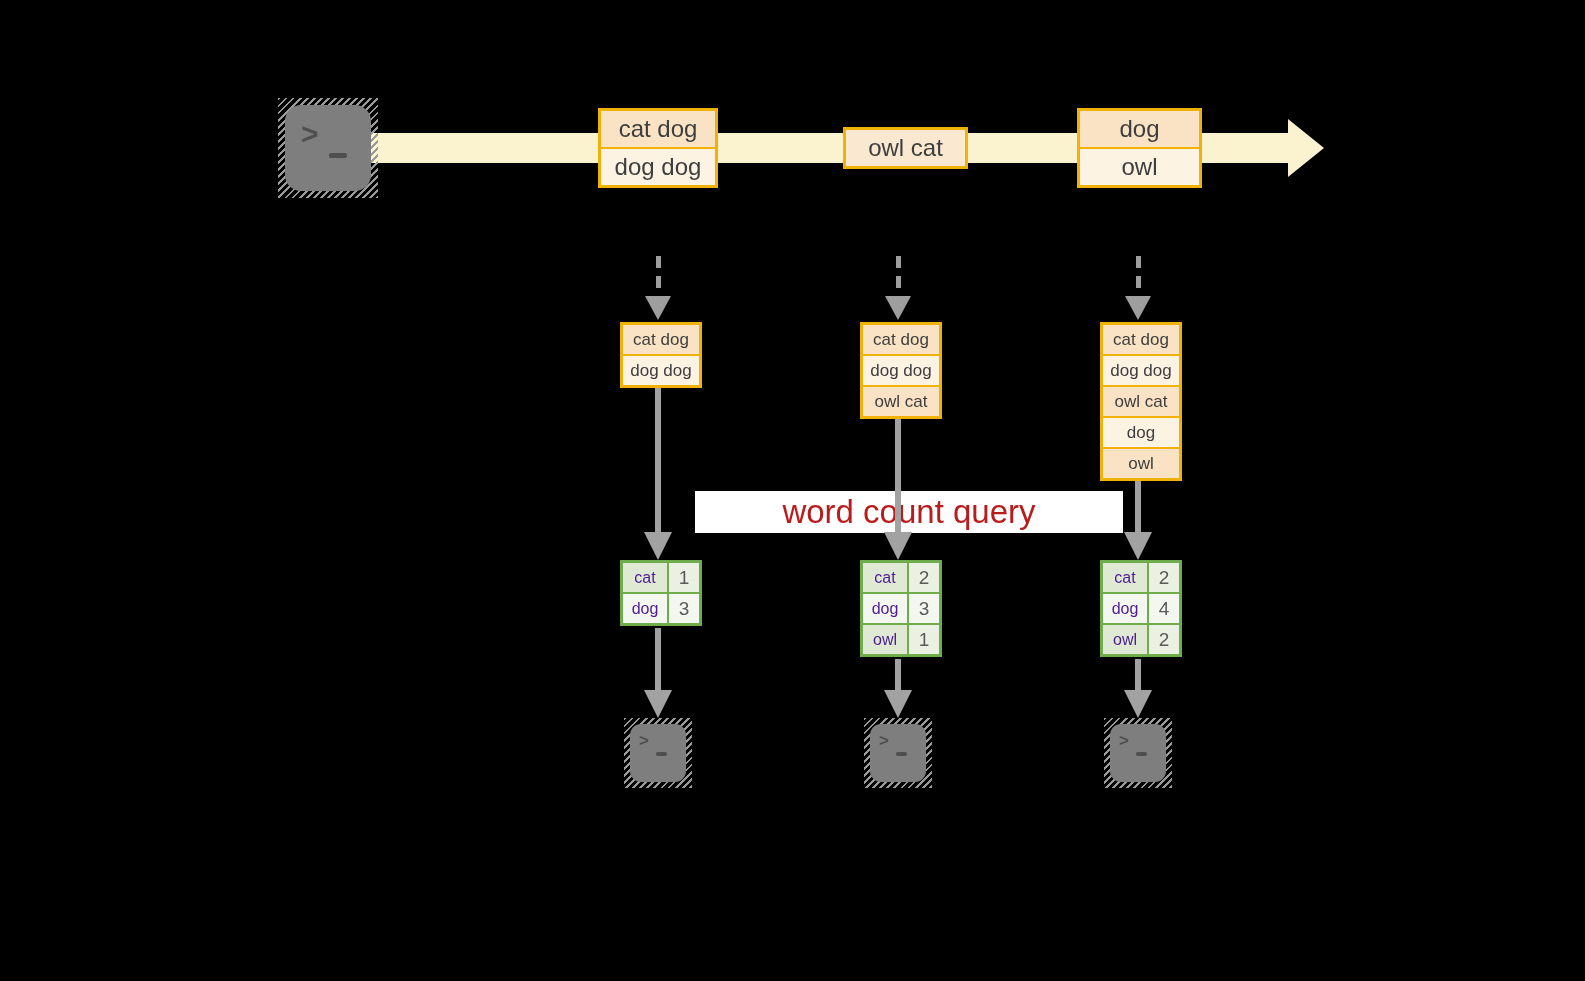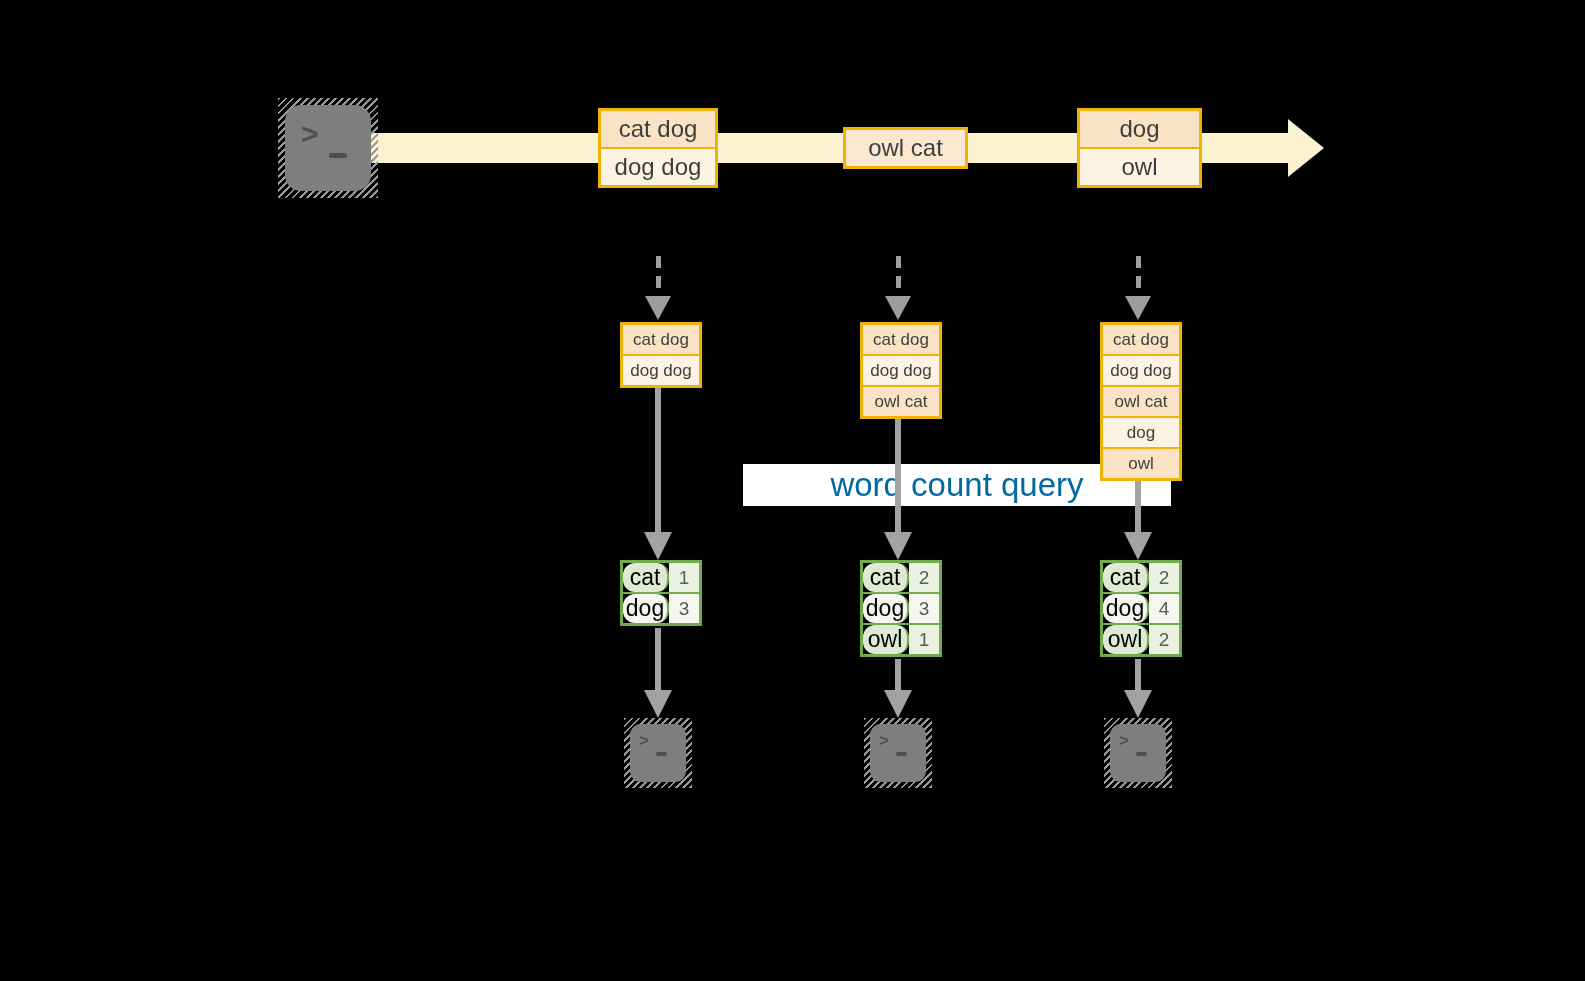--- a/index.html
+++ b/index.html
@@ -30,29 +30,29 @@
   
   .dash-line{width:5px;background:repeating-linear-gradient(to bottom,#9E9E9E 0 12px,rgba(0,0,0,0) 12px 20px);z-index:2;}
   .solid-line{width:6px;background:#A2A2A2;z-index:2;}
   .head-down{clip-path:polygon(0 0,100% 0,50% 100%);background:#A2A2A2;z-index:2;}
   .head-dash{clip-path:polygon(0 0,100% 0,50% 100%);background:#9E9E9E;z-index:2;}
 
   
   .gtable{position:absolute;border:3px solid #6FAC4B;display:flex;flex-direction:column;z-index:3;}
   .grow{display:flex;height:29px;}
   .grow + .grow{border-top:2px solid #6FAC4B;}
-  .gword{width:44px;display:flex;align-items:center;justify-content:center;font-size:23px;color:#000000;border-right:2px solid #6FAC4B;border-radius:12px;}
+  .gword{width:44px;display:flex;align-items:center;justify-content:center;font-size:16px;color:#4c1d95;border-right:2px solid #6FAC4B;}
   .gnum{flex:1;display:flex;align-items:center;justify-content:center;font-size:19px;color:#5A5A5A;}
   .row-dark .gword{background:#DFE9D4;}
   .row-dark .gnum{background:#EAF1E2;}
   .row-light .gword,.row-light .gnum{background:#F3F7EF;}
 
   
-  .qbar{position:absolute;left:695px;top:464px;width:428px;height:42px;background:#FFFFFF;
-        display:flex;align-items:center;justify-content:center;font-size:33px;color:#0369a1;z-index:1;margin-left:48px;}
+  .qbar{position:absolute;left:695px;top:491px;width:428px;height:42px;background:#FFFFFF;
+        display:flex;align-items:center;justify-content:center;font-size:33px;color:#b91c1c;z-index:1;}
 </style>
 </head>
 <body>
 
 <div class="canvas">
 
   <div class="abs stream-band" style="left:370px;top:133px;width:920px;height:30px;"></div>
   <div class="abs stream-head" style="left:1288px;top:119px;width:36px;height:58px;"></div>
 
   <div class="abs hatch" style="left:278px;top:98px;width:100px;height:100px;z-index:3;">

